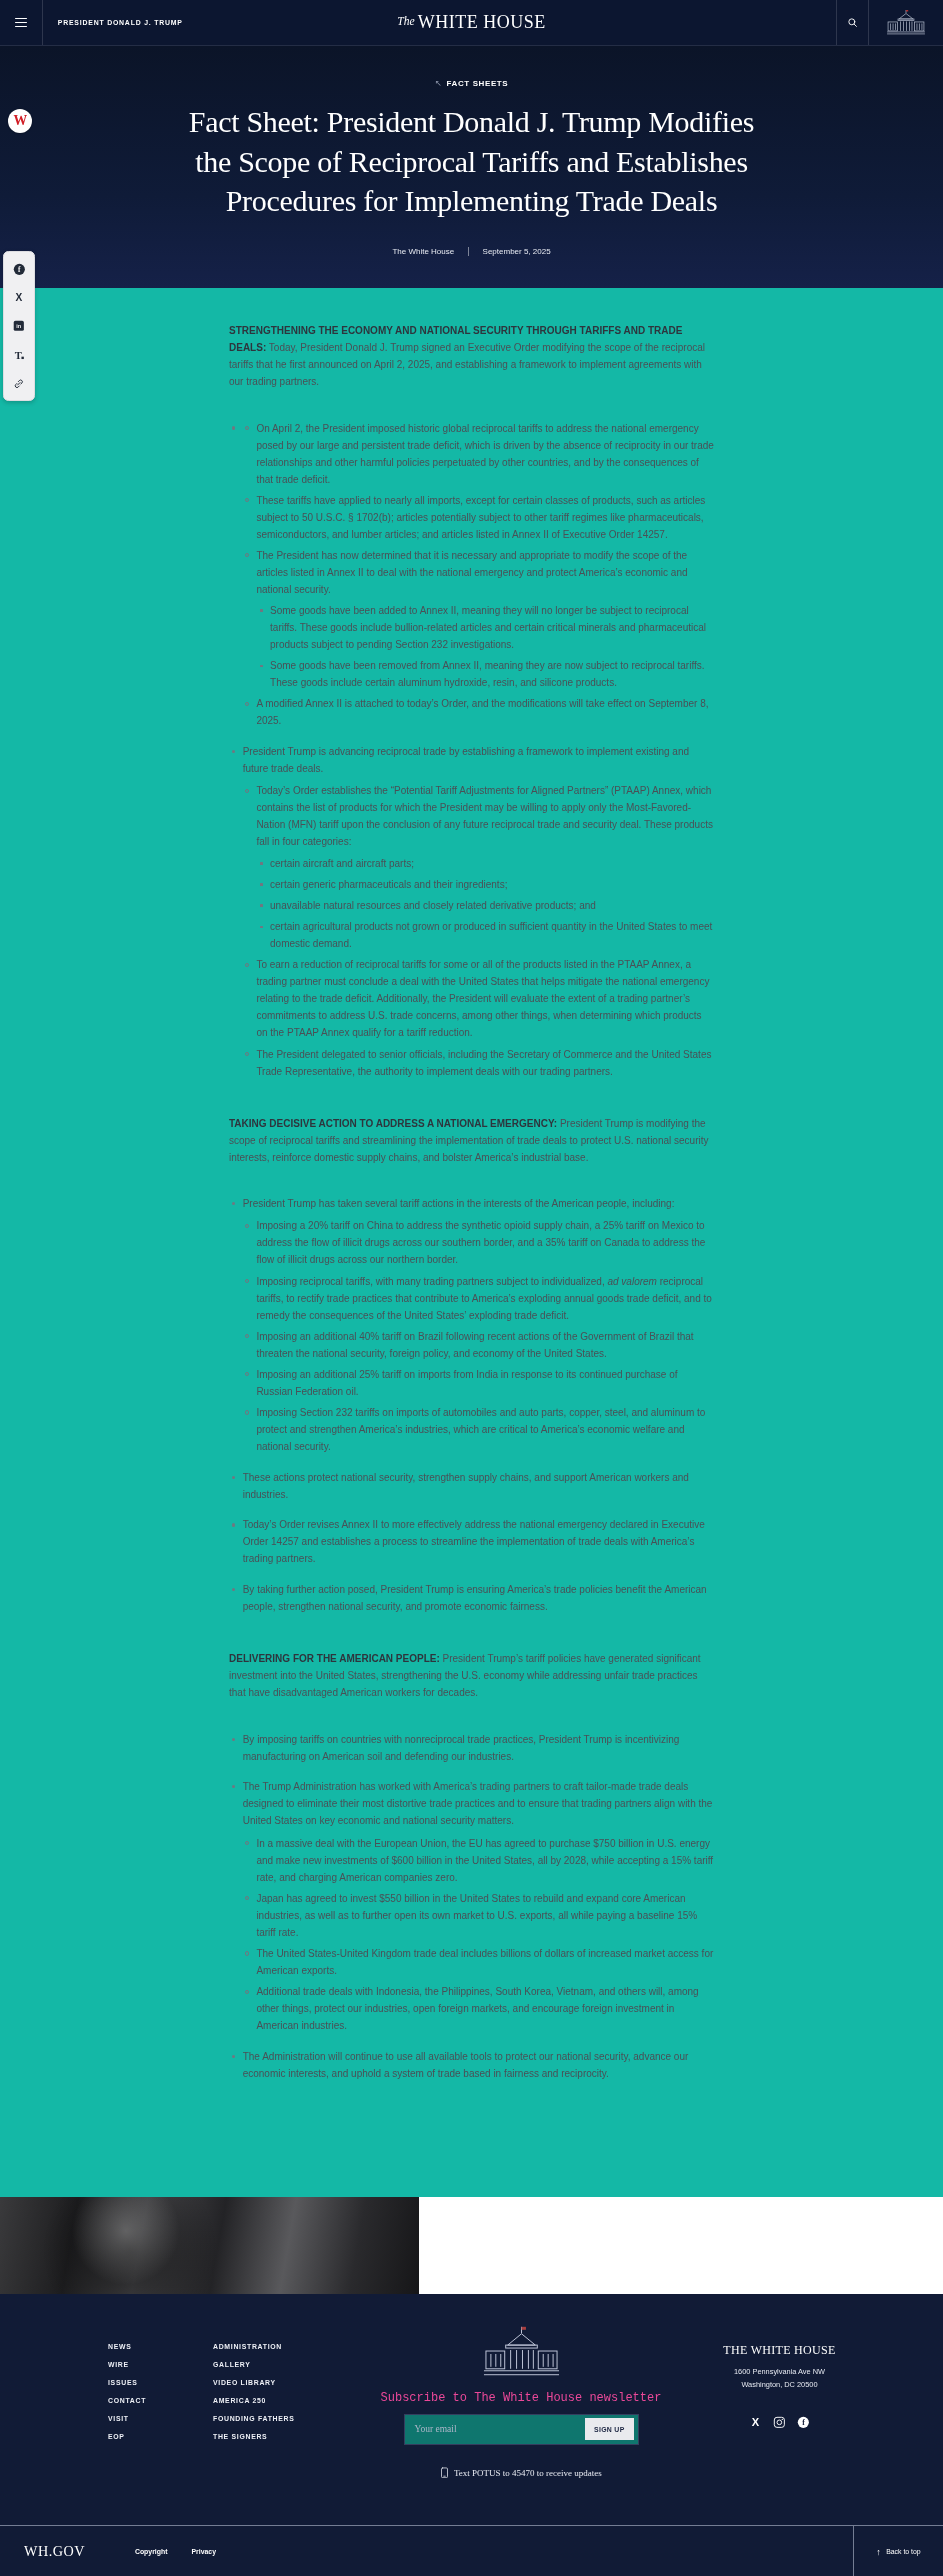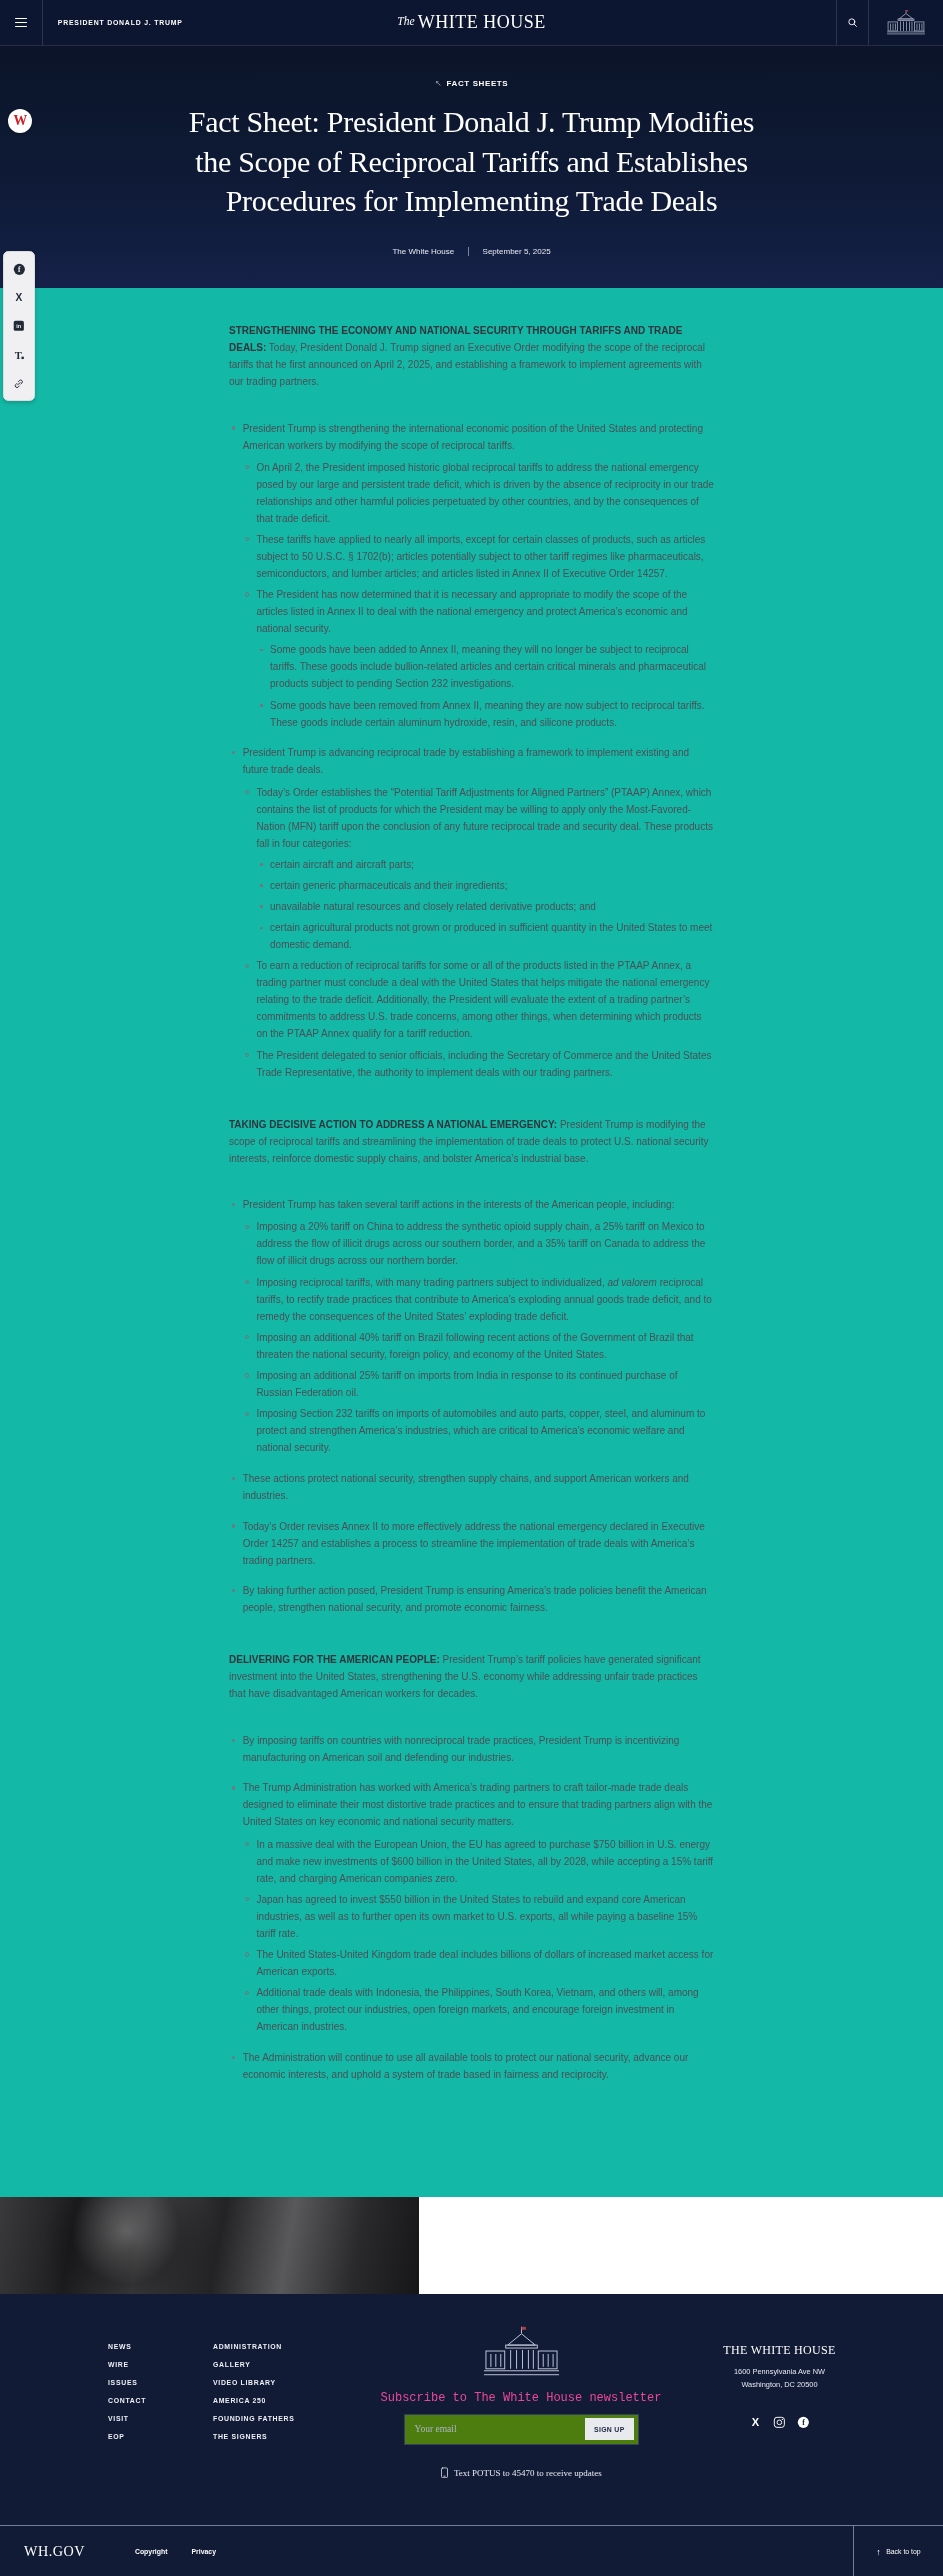--- a/index.html
+++ b/index.html
@@ -65,21 +65,21 @@
   .wire-cta .cta-arrow{color:#c3271f;font-size:13.7px;font-weight:400;}
 
   
   .site-footer{height:283px;background:#111b36;color:#fff;position:relative;box-sizing:border-box;}
   .f-main{display:flex;padding:49px 79px 0 108px;}
   .f-nav{width:105px;display:flex;flex-direction:column;}
   .f-nav2{width:134px;display:flex;flex-direction:column;}
   .f-link{color:#eef0f6;font-size:6.9px;font-weight:600;letter-spacing:0.7px;text-decoration:none;margin-bottom:11px;cursor:pointer;}
   .f-center{flex:1;text-align:center;margin-top:-19px;}
   .f-sub-title{font-family:Liberation Mono, monospace;font-size:12px;margin:8.4px 0 8.4px;color:#ec4899;}
-  .f-form{width:235px;margin:0 auto;height:31px;box-sizing:border-box;border:0.5px solid #343e5e;background:#4d7c0f;display:flex;align-items:center;padding:3.7px;}
+  .f-form{width:235px;margin:0 auto;height:31px;box-sizing:border-box;border:0.5px solid #343e5e;background:#0f766e;display:flex;align-items:center;padding:3.7px;}
   .f-email{flex:1;background:transparent;border:none;outline:none;color:#cfd5e4;font-family:"Liberation Serif","DejaVu Serif",serif;font-size:9.5px;padding-left:6.3px;}
   .f-email::placeholder{color:#aeb6c9;}
   .f-signup{width:49px;height:100%;background:#e9eaee;color:#1a2340;font-size:6.9px;font-weight:700;letter-spacing:0.3px;border:none;cursor:pointer;font-family:"Liberation Sans","DejaVu Sans",sans-serif;}
   .f-sms{margin-top:22px;font-family:"Liberation Serif","DejaVu Serif",serif;font-size:9px;color:#e9ecf3;display:flex;align-items:center;justify-content:center;gap:4.7px;}
   .f-right{width:169px;text-align:center;}
   .f-wordmark{font-family:"Liberation Serif","DejaVu Serif",serif;font-size:12px;letter-spacing:0.3px;white-space:nowrap;}
   .f-addr{font-size:7.4px;line-height:13px;color:#e6e9f1;margin-top:7.4px;}
   .f-social{margin-top:24px;display:flex;justify-content:center;gap:10.5px;}
   .f-social .sic{width:13.7px;height:13.7px;display:flex;align-items:center;justify-content:center;cursor:pointer;}
   .f-bottom{position:absolute;left:0;right:0;bottom:0;height:51px;border-top:0.5px solid rgba(198,205,224,.55);display:flex;align-items:center;}
@@ -192,27 +192,28 @@
   <div class="article">
     <div class="col">
 
       <section class="sec">
         <p class="sec-lead">
           <span class="lead-bold">STRENGTHENING THE ECONOMY AND NATIONAL SECURITY THROUGH TARIFFS AND TRADE DEALS:</span>
           <span>Today, President Donald J. Trump signed an Executive Order modifying the scope of the reciprocal tariffs that he first announced on April 2, 2025, and establishing a framework to implement agreements with our trading partners.</span>
         </p>
         <div>
             <ul class="blist lv1">
-              <li><span>President Trump is strengthening the international economic position of the United States and protecting American workers by modifying the scope of reciprocal tariffs.</span><ul class="blist lv2">
+              <li><ul class="blist lv2">
                   <li><span>On April 2, the President imposed historic global reciprocal tariffs to address the national emergency posed by our large and persistent trade deficit, which is driven by the absence of reciprocity in our trade relationships and other harmful policies perpetuated by other countries, and by the consequences of that trade deficit.</span></li>
                   <li><span>These tariffs have applied to nearly all imports, except for certain classes of products, such as articles subject to 50 U.S.C. § 1702(b); articles potentially subject to other tariff regimes like pharmaceuticals, semiconductors, and lumber articles; and articles listed in Annex II of Executive Order 14257.</span></li>
                   <li><span>The President has now determined that it is necessary and appropriate to modify the scope of the articles listed in Annex II to deal with the national emergency and protect America’s economic and national security.</span><ul class="blist lv3">
                       <li><span>Some goods have been added to Annex II, meaning they will no longer be subject to reciprocal tariffs. These goods include bullion-related articles and certain critical minerals and pharmaceutical products subject to pending Section 232 investigations.</span></li>
                       <li><span>Some goods have been removed from Annex II, meaning they are now subject to reciprocal tariffs. These goods include certain aluminum hydroxide, resin, and silicone products.</span></li>
                     </ul></li>
+                  <li><span>A modified Annex II is attached to today’s Order, and the modifications will take effect on September 8, 2025.</span></li>
                 </ul></li>
               <li><span>President Trump is advancing reciprocal trade by establishing a framework to implement existing and future trade deals.</span><ul class="blist lv2">
                   <li><span>Today’s Order establishes the “Potential Tariff Adjustments for Aligned Partners” (PTAAP) Annex, which contains the list of products for which the President may be willing to apply only the Most-Favored-Nation (MFN) tariff upon the conclusion of any future reciprocal trade and security deal. These products fall in four categories:</span><ul class="blist lv3">
                       <li><span>certain aircraft and aircraft parts;</span></li>
                       <li><span>certain generic pharmaceuticals and their ingredients;</span></li>
                       <li><span>unavailable natural resources and closely related derivative products; and</span></li>
                       <li><span>certain agricultural products not grown or produced in sufficient quantity in the United States to meet domestic demand.</span></li>
                     </ul></li>
                   <li><span>To earn a reduction of reciprocal tariffs for some or all of the products listed in the PTAAP Annex, a trading partner must conclude a deal with the United States that helps mitigate the national emergency relating to the trade deficit. Additionally, the President will evaluate the extent of a trading partner’s commitments to address U.S. trade concerns, among other things, when determining which products on the PTAAP Annex qualify for a tariff reduction.</span></li>
                   <li><span>The President delegated to senior officials, including the Secretary of Commerce and the United States Trade Representative, the authority to implement deals with our trading partners.</span></li>

